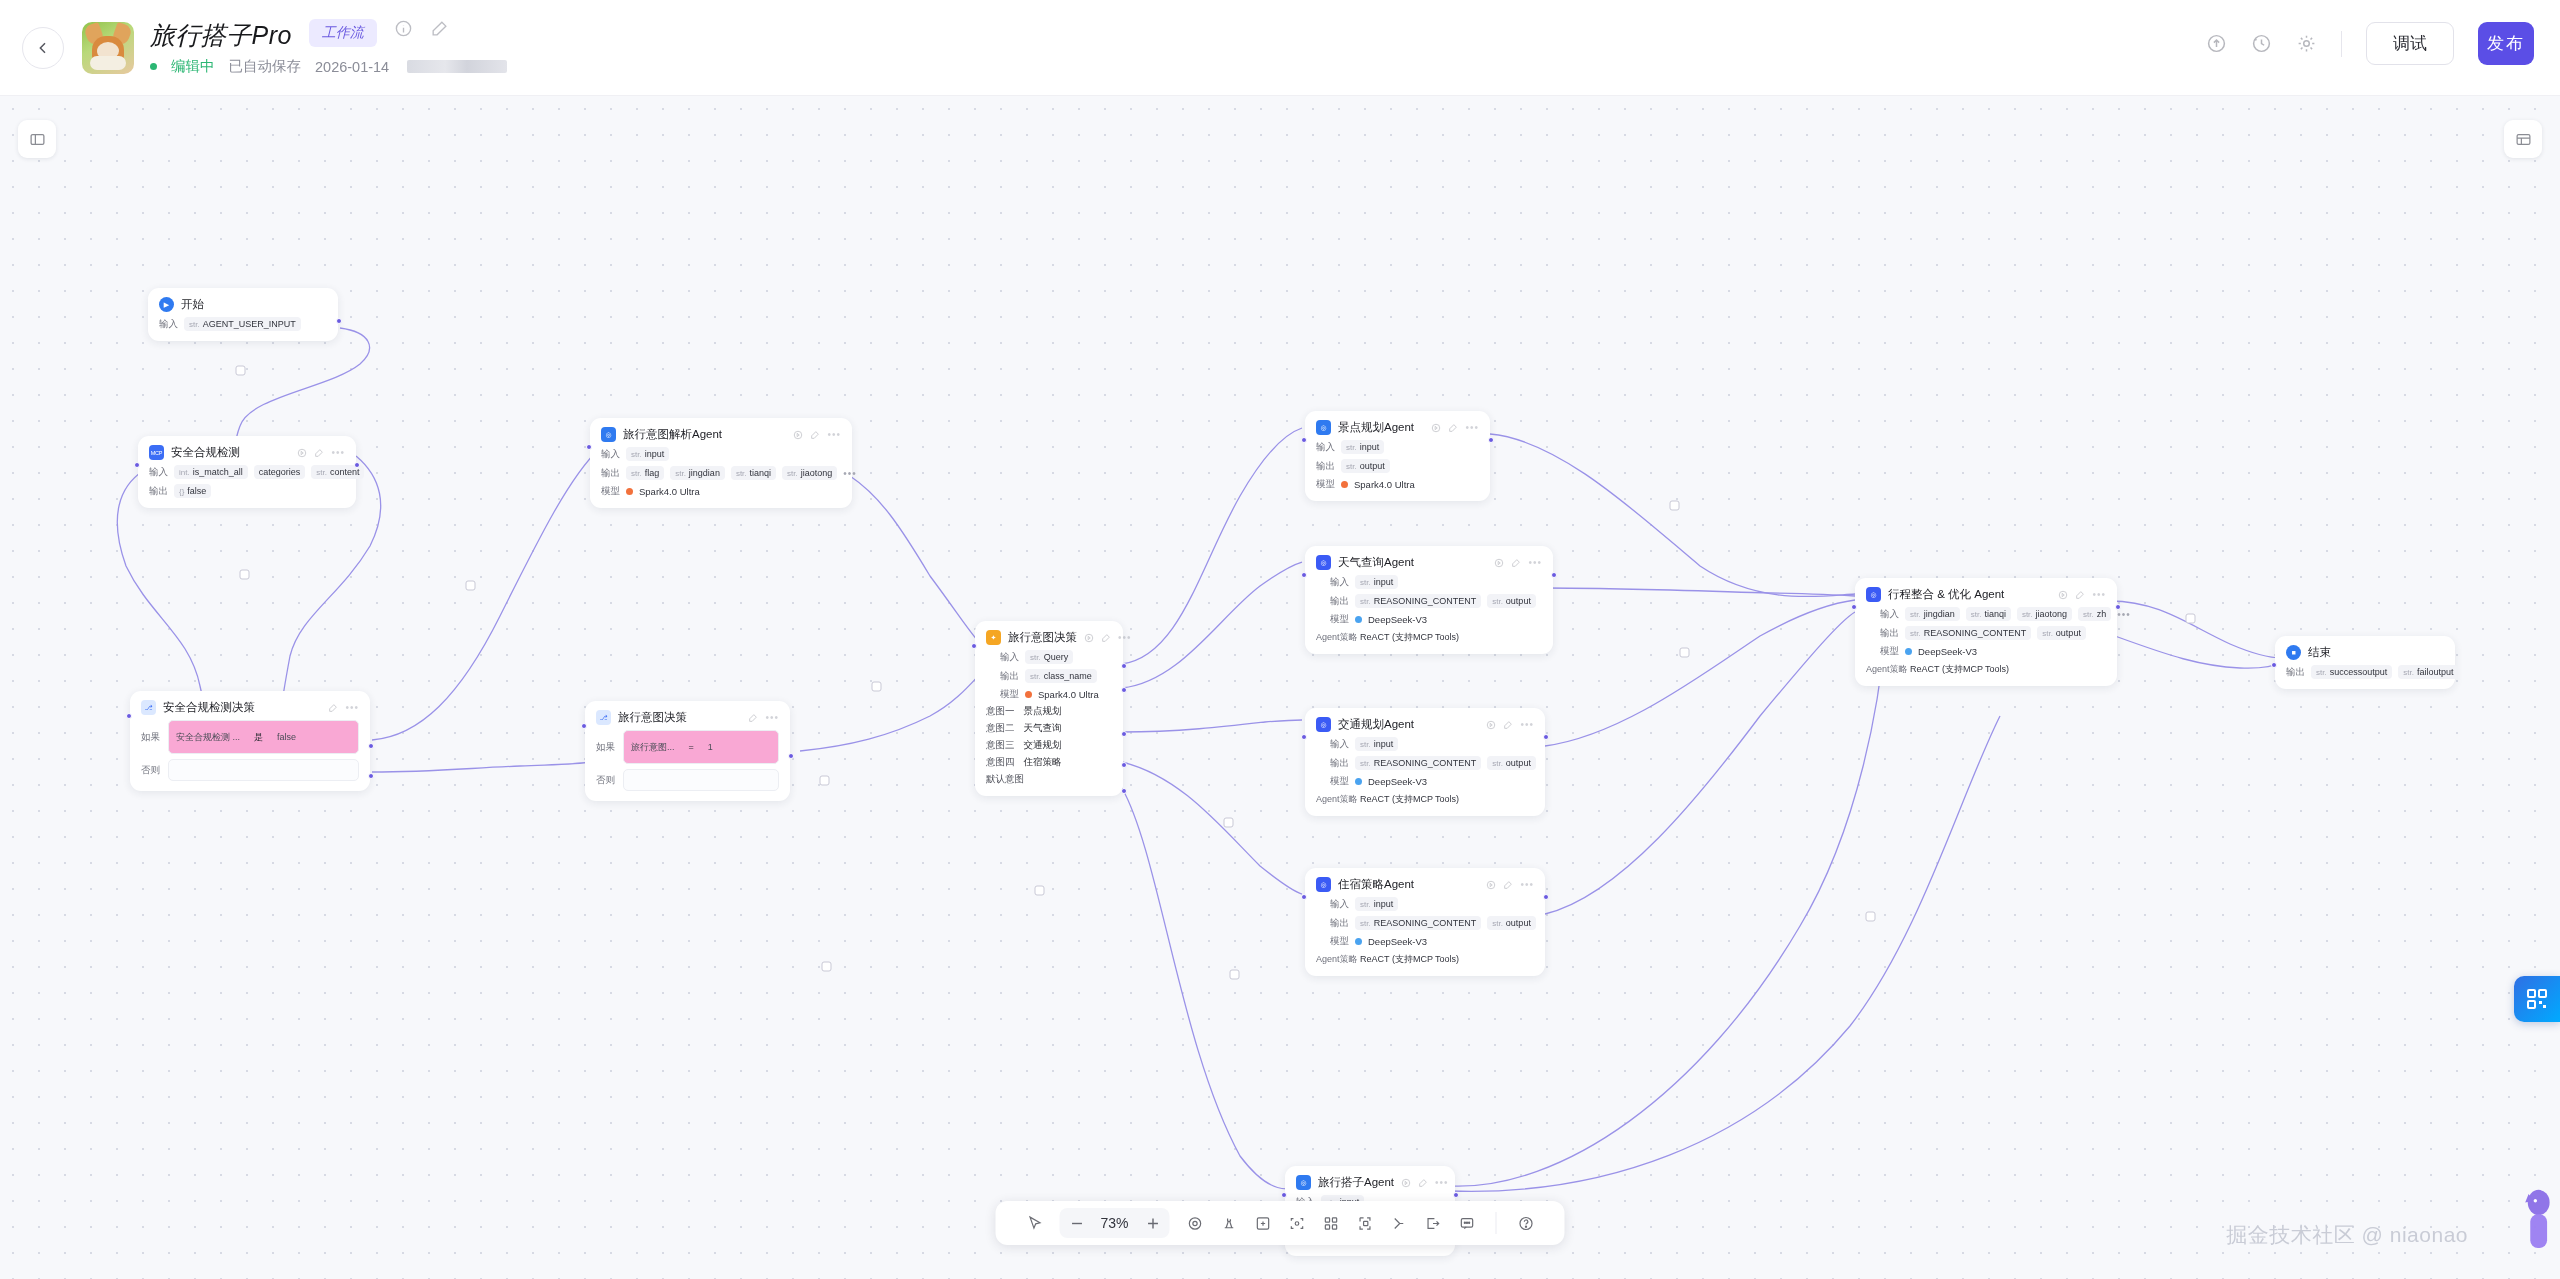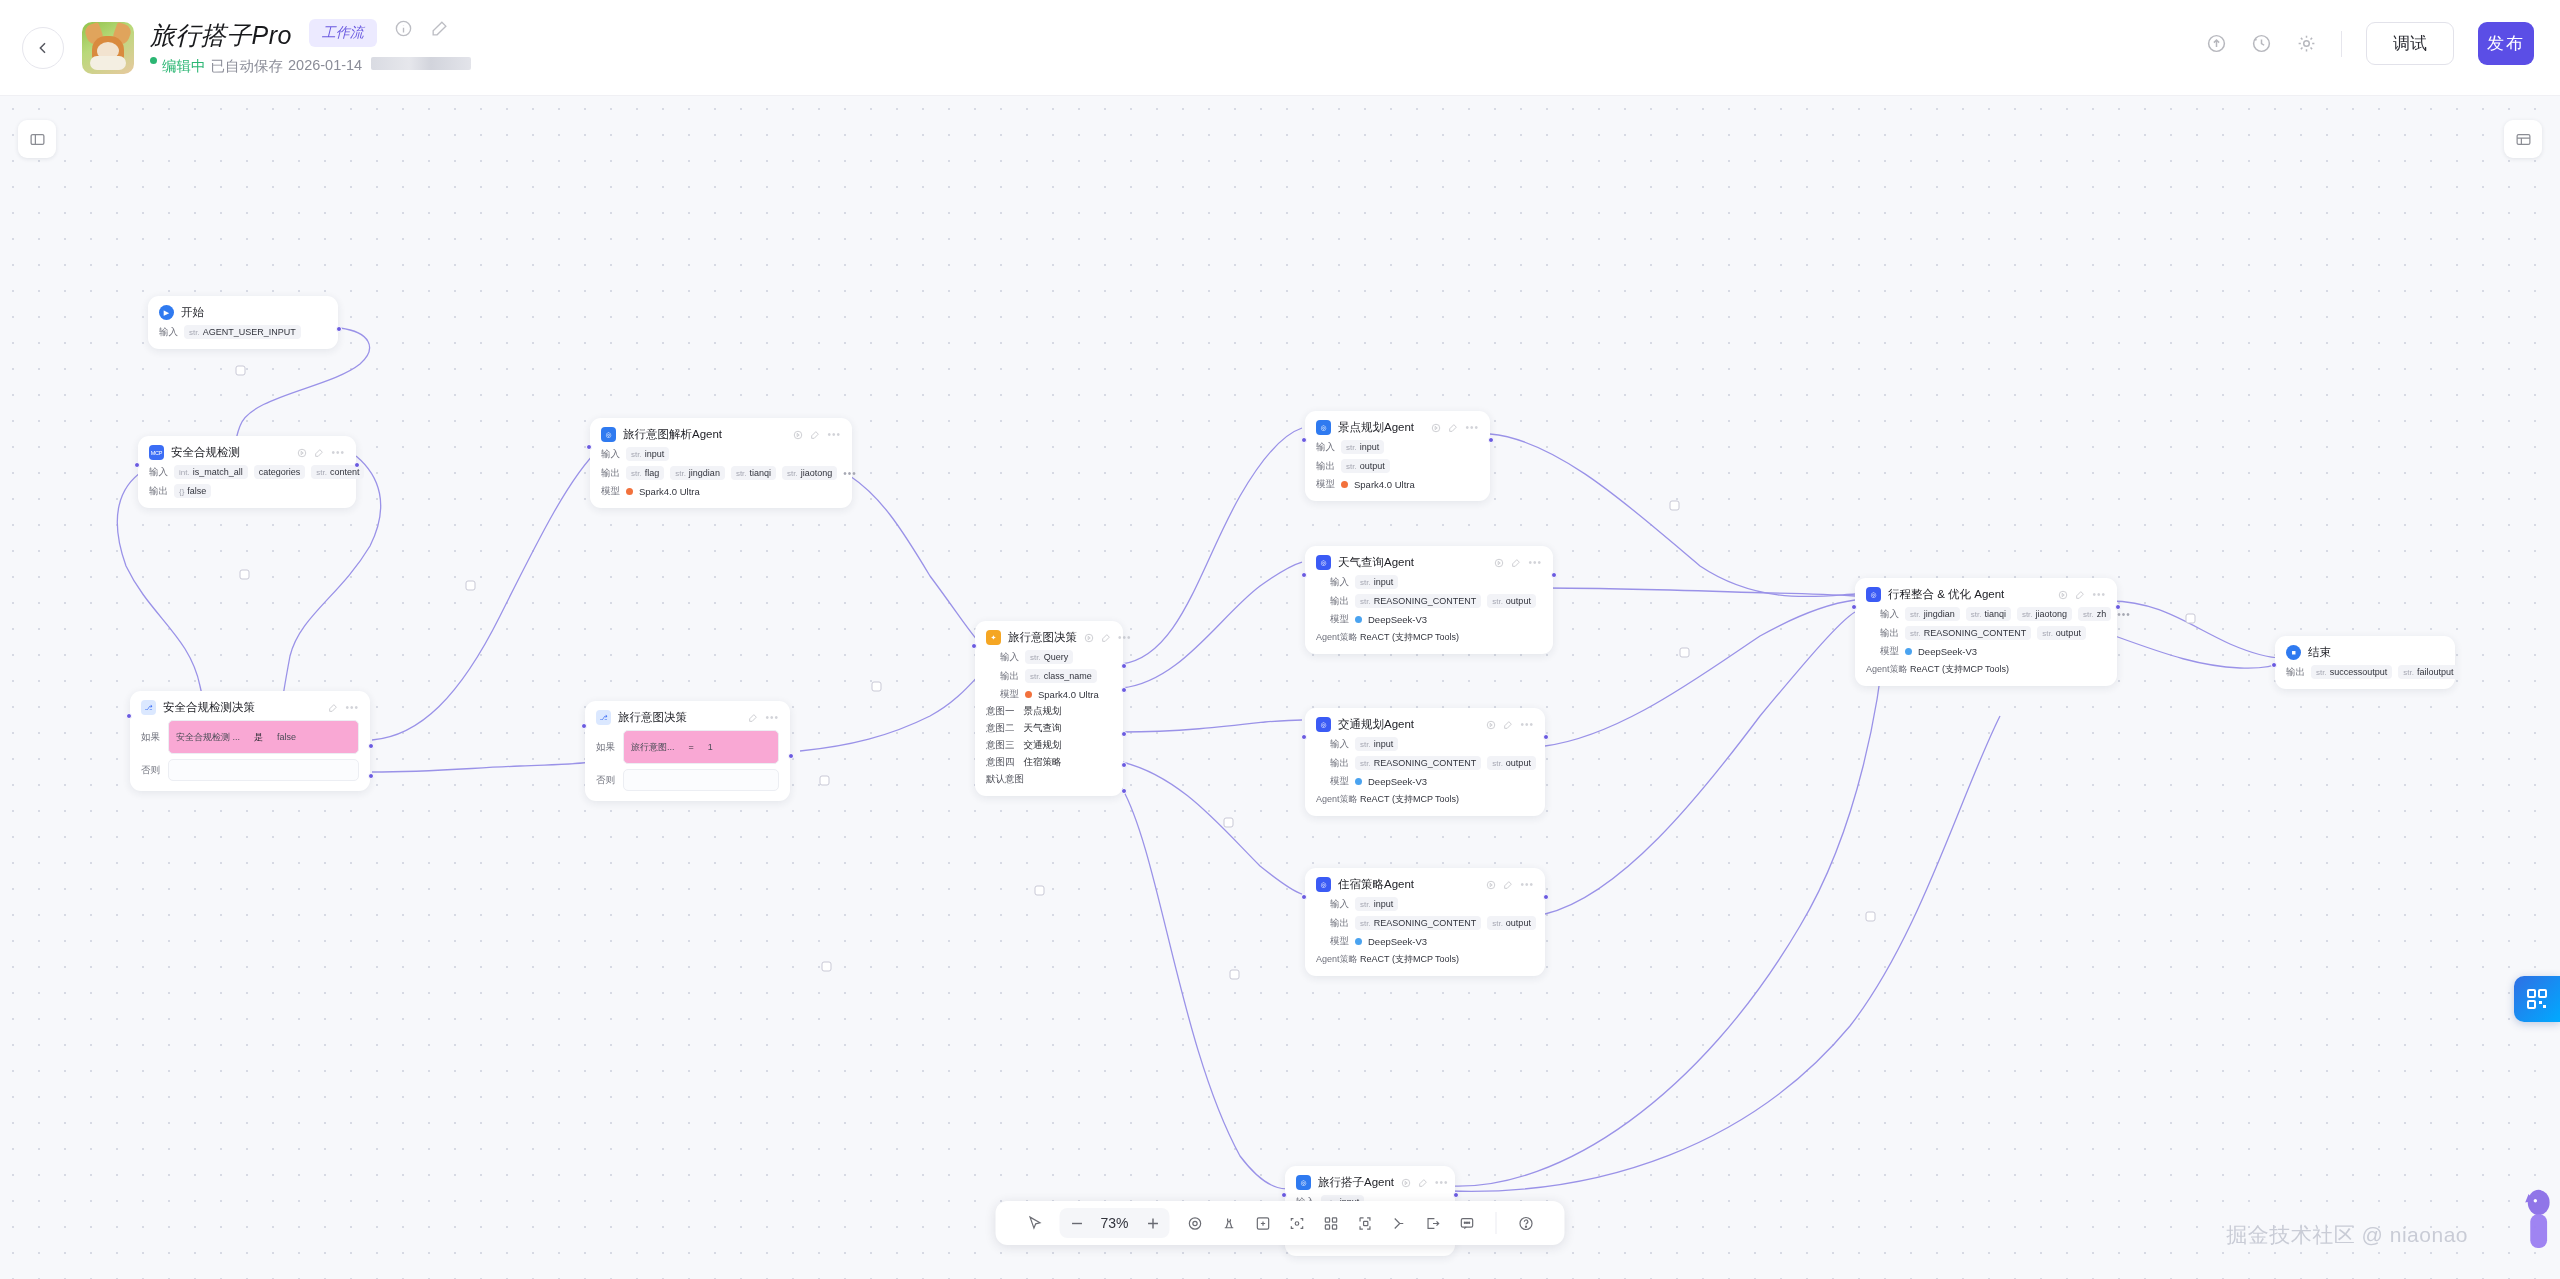--- a/index.html
+++ b/index.html
@@ -47,21 +47,21 @@
   .av-collar { position:absolute; left: 8px; bottom: 4px; width: 36px; height: 14px;
     background: #f4efe2; border-radius: 8px; }
   .title-block { margin-left: 16px; display: flex; flex-direction: column; gap: 3px; }
   .title-row { display: flex; align-items: flex-start; gap: 17px; font-style: italic; }
   .app-title { font-size: 25px; color: #18191c; font-weight: 400; letter-spacing: .4px;}
   .wf-badge {
     background: #eceaff; color: #6a5ae0; font-size: 14px;
     padding: 5px 13px; border-radius: 6px;
   }
   .hdr-ico { width: 19px; height: 19px; opacity: .55; cursor: pointer; }
-  .sub-row { display: flex; align-items: flex-start; gap: 5px; font-size: 14.5px; margin-top: 2px;}
+  .sub-row { display: flex; align-items: center; gap: 14px; font-size: 14.5px; margin-top: 2px;}
   .dot { width: 7px; height: 7px; border-radius: 50%; background: #2bb673; }
   .editing { color: #2bb673; }
   .grey-txt { color: #8b8d98; }
   .blurmask { display:inline-block; width: 100px; height: 13px;
     background: linear-gradient(90deg,#d9dbe2 0%,#e6e7ec 38%,#d2d4dc 60%,#e3e4ea 100%);
     border-radius: 2px; vertical-align: middle; margin-left: 4px; }
 
   .tabs { position: absolute; left: 1125px; top: 20px; display: flex; gap: 24px; align-items:center;}
   .tab {
     display: flex; align-items: center; gap: 9px;
@@ -308,21 +308,21 @@
       <rect class="edge-handle" x="1670" y="405" width="9" height="9" rx="2"></rect>
       <rect class="edge-handle" x="1680" y="552" width="9" height="9" rx="2"></rect>
       <rect class="edge-handle" x="1230" y="874" width="9" height="9" rx="2"></rect>
       <rect class="edge-handle" x="1866" y="816" width="9" height="9" rx="2"></rect>
       <rect class="edge-handle" x="2186" y="518" width="9" height="9" rx="2"></rect>
       <rect class="edge-handle" x="822" y="866" width="9" height="9" rx="2"></rect>
       <rect class="edge-handle" x="1035" y="790" width="9" height="9" rx="2"></rect>
       <rect class="edge-handle" x="820" y="680" width="9" height="9" rx="2"></rect>
     </svg>
 
-    <div class="node" style="left:148px; top:200px; width:190px;">
+    <div class="node" style="left:148px; top:192px; width:190px;">
       <div class="port" style="right:-4px; top:30px;"></div>
       <div class="node-hd">
         <div class="node-ico ico-start">▶</div>
         <span class="node-title">开始</span>
       </div>
       <div class="node-row">
         <span class="row-label">输入</span>
         <span class="pill">
           <span class="ptype">str.</span>
           <span>AGENT_USER_INPUT</span>

